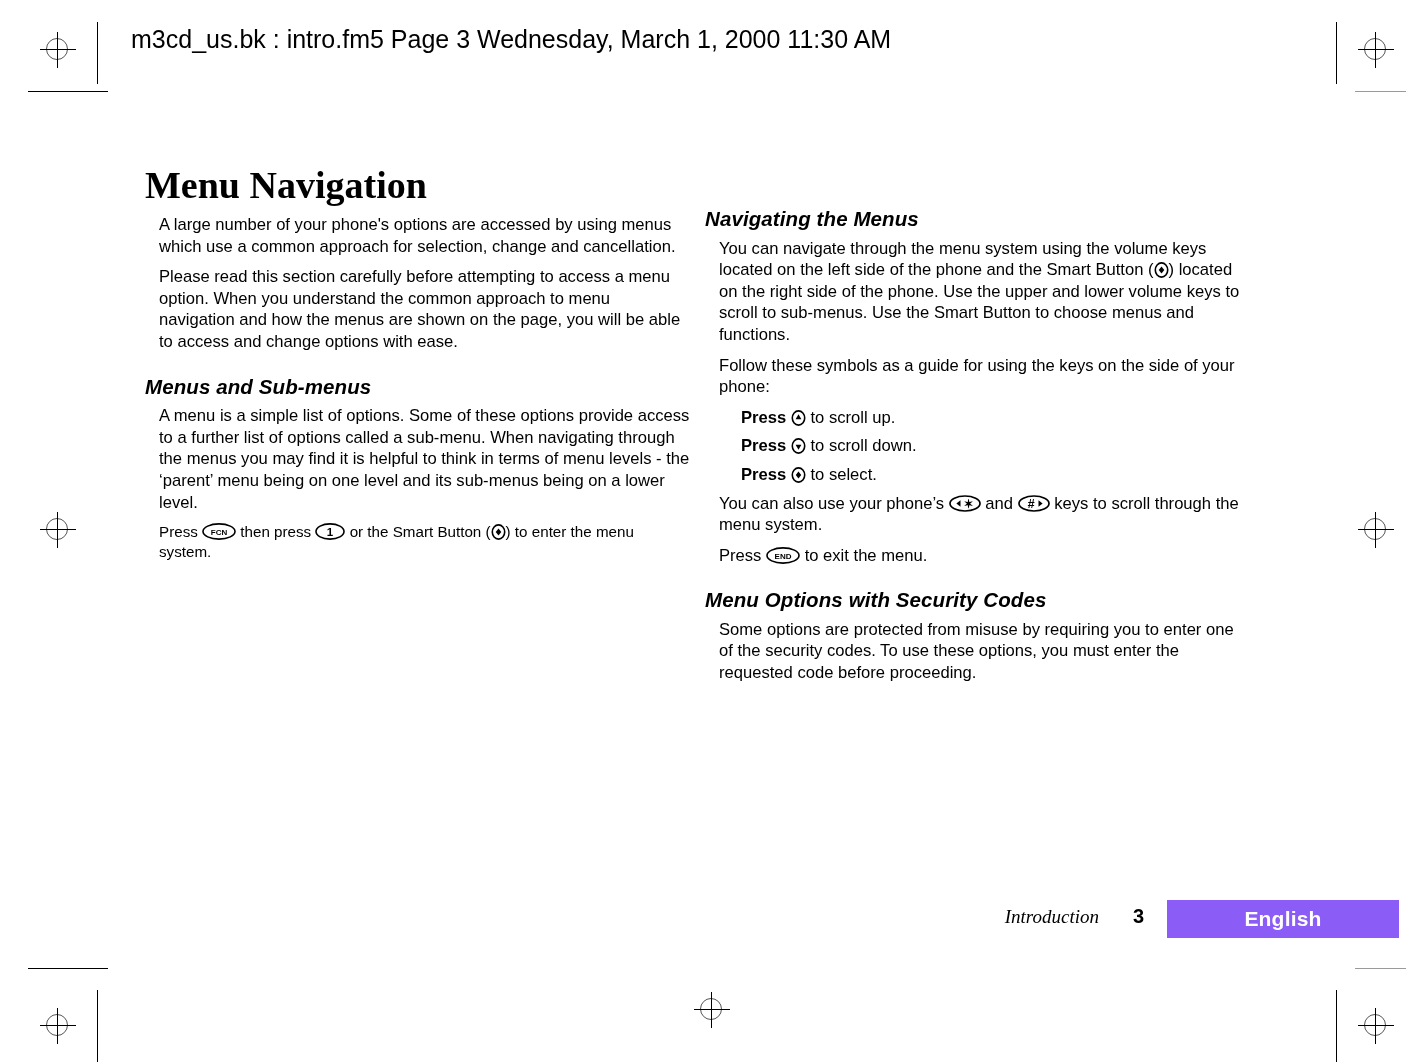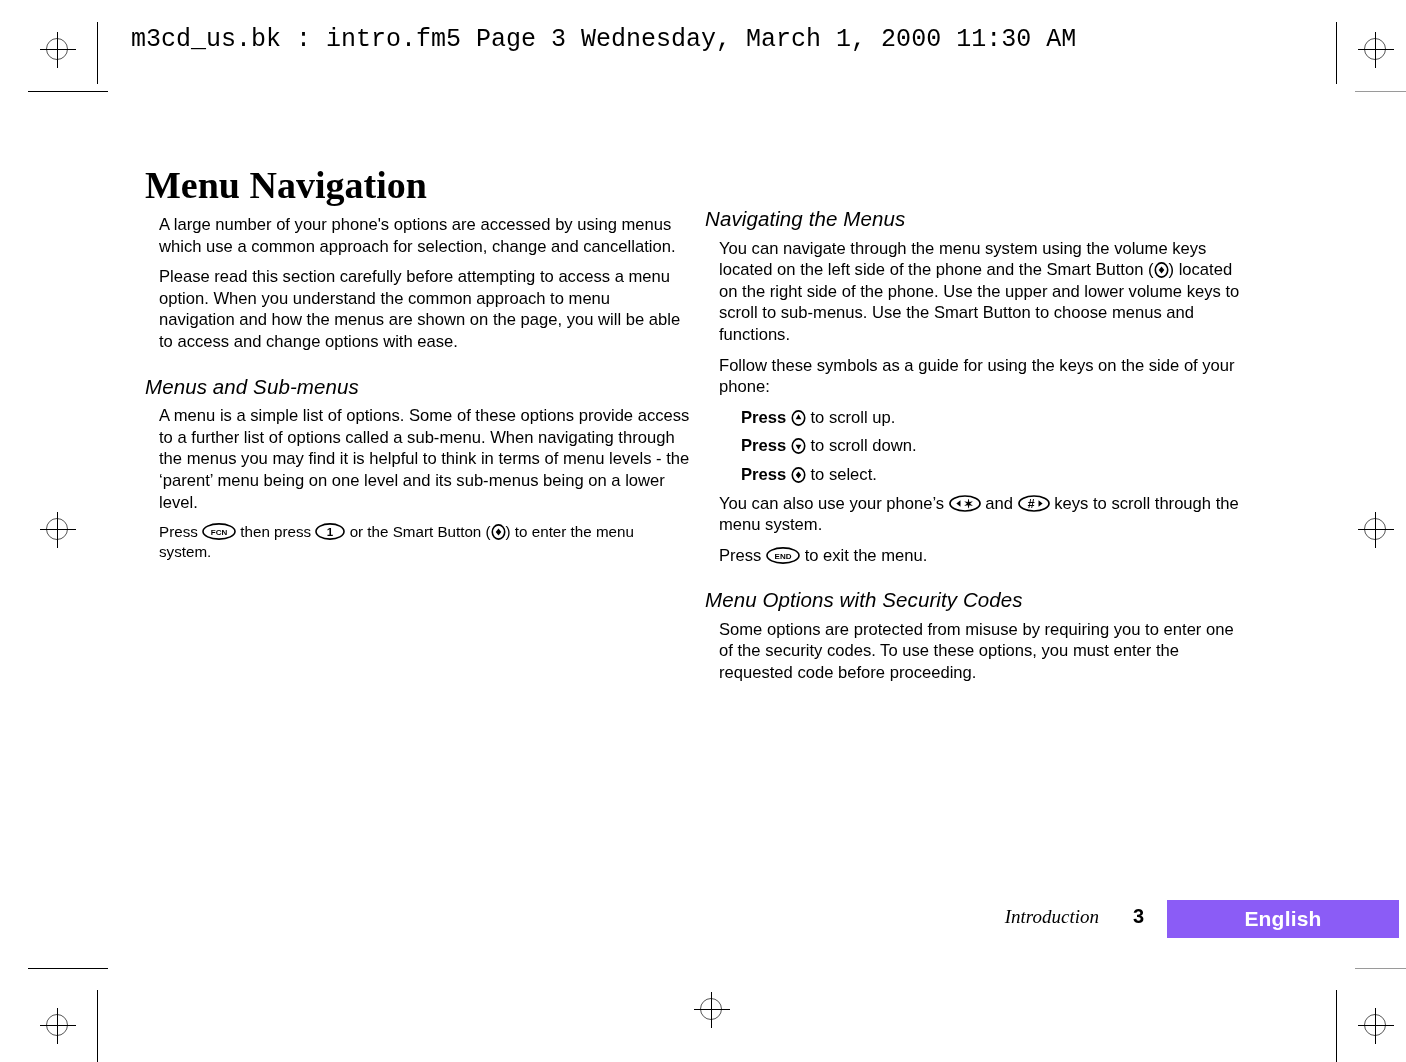--- a/index.html
+++ b/index.html
@@ -49,21 +49,21 @@
     position: absolute;
     background: #000;
   }
   .crop-line.gray { background: #9a9a9a; }
 
   
   .doc-header {
     position: absolute;
     left: 131px;
     top: 25px;
-    font-family: Liberation Mono, monospace;
+    font-family: Liberation Sans, sans-serif;
     font-size: 25px;
     letter-spacing: 0px;
     white-space: nowrap;
     color: #000;
   }
 
   
   .page-title {
     position: absolute;
     left: 145px;
@@ -77,21 +77,21 @@
   .col {
     position: absolute;
     top: 207px;
     width: 545px;
   }
   .col-left  { left: 145px; }
   .col-right { left: 705px; }
 
   h2.section {
     font-family: "Liberation Sans", sans-serif;
-    font-weight: normal;
+    font-weight: bold;
     font-style: italic;
     font-size: 20.5px;
     margin: 22px 0 5px 0;
     line-height: 1.15;
     letter-spacing: 0.1px;
   }
   .col-left h2.section:first-child,
   .col-right h2.section:first-child { margin-top: 0; }
 
   p.body {

